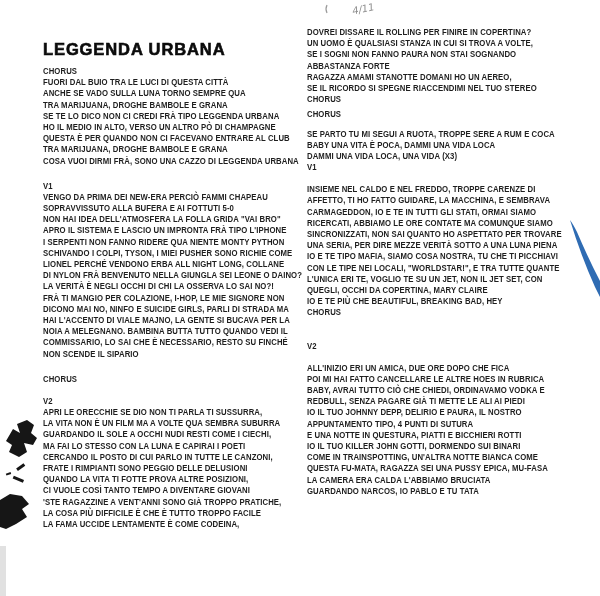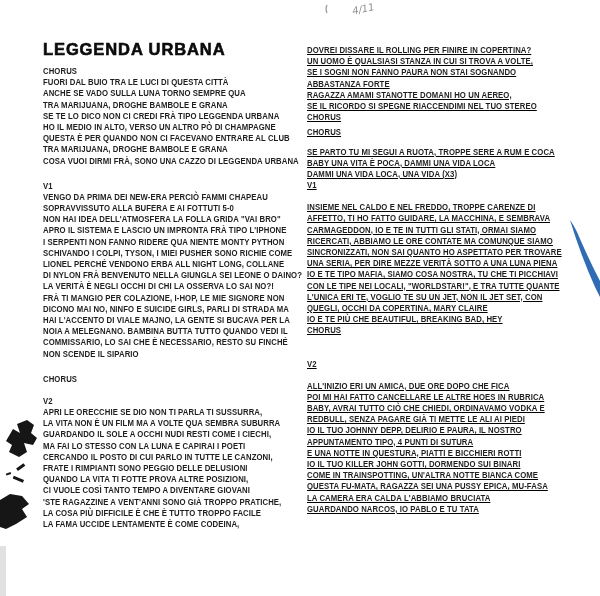--- a/index.html
+++ b/index.html
@@ -2,21 +2,21 @@
 <html><head>
 <meta charset="utf-8">
 <style>
   html,body{margin:0;padding:0;background:#ffffff;}
   .page{
     position:relative;width:600px;height:596px;background:#ffffff;overflow:hidden;
     font-family:"Liberation Sans","DejaVu Sans",sans-serif;
   }
   .col{position:absolute;}
   .col-left{left:43px;top:40px;width:262px;}
-  .col-right{left:307px;top:45px;width:272px;text-decoration:underline;}
+  .col-right{left:307px;top:27px;width:272px;}
   .blk{margin:0;}
   .title{
     font-size:16.5px;line-height:18px;height:18px;font-weight:bold;color:#0b0b0b;
     letter-spacing:0.9px;-webkit-text-stroke:0.6px #0b0b0b;white-space:nowrap;
   }
   .label,.line{
     font-size:9px;font-weight:bold;line-height:11.2px;height:11.2px;color:#1e1e1e;
     white-space:nowrap;letter-spacing:0.1px;transform:scaleX(0.86);transform-origin:0 50%;
   }
   

